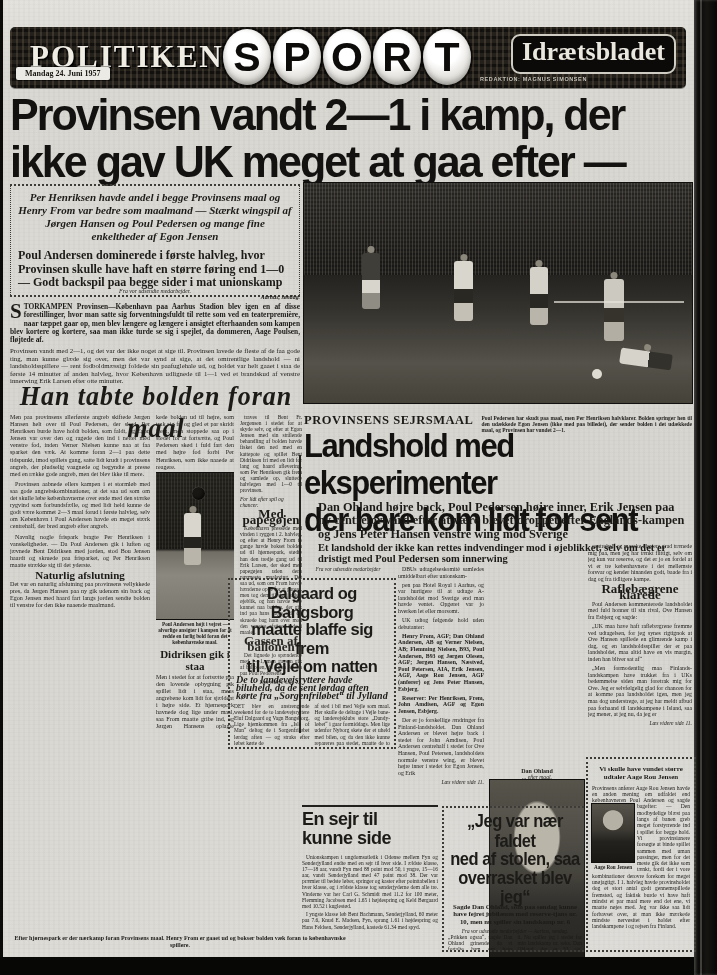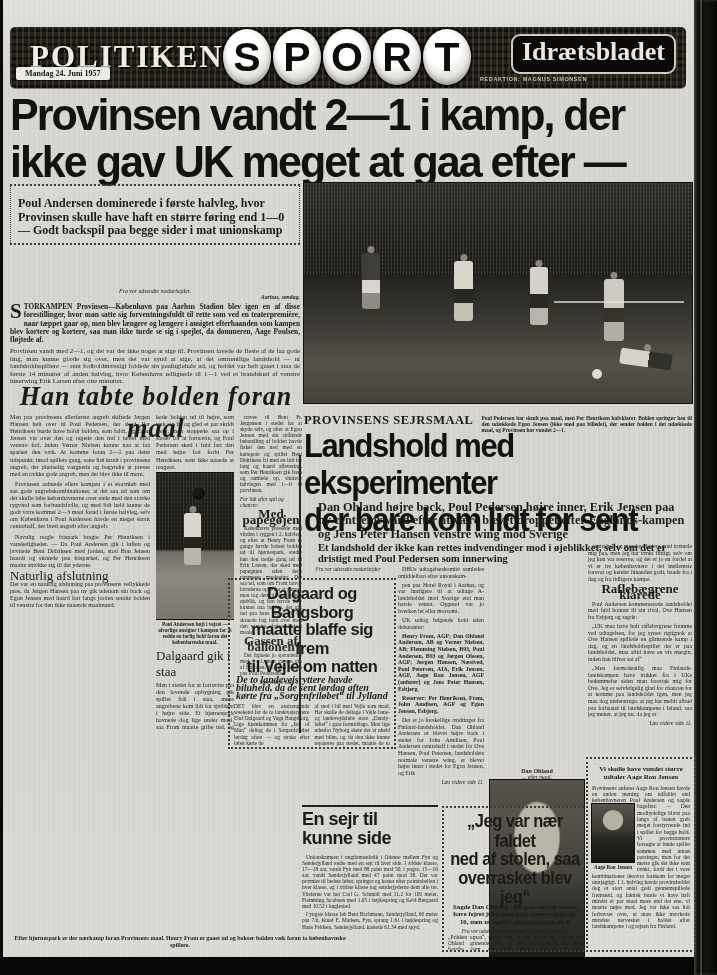--- a/index.html
+++ b/index.html
@@ -56,21 +56,21 @@
   
   .cols{left:10px;top:414px;width:292px;height:318px;display:flex;gap:6px;}
   .colA{width:140px;}
   .colB{width:78px;}
   .colC{width:62px;}
   .t{font-size:6.1px;line-height:7.1px;text-align:justify;}
   .t p{margin:0 0 3px 0;text-indent:5px;}
   .t p.ni{text-indent:0;}
   .ts{font-size:5.4px;line-height:6.1px;text-align:justify;}
   .ts p{margin:0 0 2.5px 0;text-indent:4px;}
-  .sub{font-weight:400;text-align:left;font-size:13px;margin:3px 0 2px 0;}
+  .sub{font-weight:700;text-align:center;font-size:11px;margin:3px 0 2px 0;}
   .subBig{font-weight:700;text-align:center;font-size:13px;margin:3px 0 2px 0;}
   .note{font-style:italic;text-align:right;font-size:5.6px;margin:1px 0 2px 0;}
   .noteC{font-style:italic;text-align:left;font-size:5.4px;margin:1px 0 2px 0;}
   .capSm{font-size:5.2px;line-height:6px;font-weight:700;text-align:center;margin-top:2px;}
 
   
   .ph{position:relative;background:#2a2926;box-shadow:0 0 0 1px #11100e;}
   .speck{background-image:
       repeating-linear-gradient(90deg,rgba(190,185,172,.22) 0 1px,transparent 1px 3px),
       repeating-linear-gradient(0deg,rgba(0,0,0,.3) 0 2px,transparent 2px 4px);}
@@ -169,20 +169,21 @@
     <div class="brandR">Idrætsbladet</div>
     <div class="redak">REDAKTION: MAGNUS SIMONSEN</div>
   </div>
 
   <div class="abs h1">
     <div>Provinsen vandt 2—1 i kamp, der</div>
     <div>ikke gav UK meget at gaa efter —</div>
   </div>
 
   <div class="abs sfBox">
+    <div class="sfIt">Per Henriksen havde andel i begge Provinsens maal og Henry From var bedre som maalmand — Stærkt wingspil af Jørgen Hansen og Poul Pedersen og mange fine enkeltheder af Egon Jensen</div>
     <div class="sfB">Poul Andersen dominerede i første halvleg, hvor Provinsen skulle have haft en større føring end 1—0 — Godt backspil paa begge sider i mat unionskamp</div>
   </div>
   <div class="abs byrow">
     <div class="c">Fra vor udsendte medarbejder.</div>
     <div class="r">Aarhus, søndag.</div>
   </div>
   <div class="abs lead1 clip">
     <span class="dc">S</span><span>TORKAMPEN Provinsen—København paa Aarhus Stadion blev igen en af disse forestillinger, hvor man satte sig forventningsfuldt til rette som ved en teaterpremière, naar tæppet gaar op, men blev længere og længere i ansigtet efterhaanden som kampen blev kortere og kortere, saa man ikke turde se sig i spejlet, da dommeren, Aage Poulsen, fløjtede af.</span>
   </div>
   <div class="abs lead2 clip">Provinsen vandt med 2—1, og det var der ikke noget at sige til. Provinsen lavede de fleste af de faa gode ting, man kunne glæde sig over, men det var synd at sige, at det omtrentlige landshold — ni landsholdsspillere — rent fodboldmæssigt foldede sin paafuglehale ud, og holdet var helt gaaet i staa de første 14 minutter af anden halvleg, hvor København udlignede til 1—1 ved et brandskud af venstre innerwing Erik Larsen efter otte minutter.</div>
@@ -198,21 +199,21 @@
       <p class="ni">Det var en naturlig afslutning paa provinsens vellykkede pres, da Jørgen Hansen paa ny gik udenom sin back og Egon Jensen med haard fart langs jorden sendte bolden til venstre for den ikke naaende maalmand.</p>
     </div>
     <div class="colB clip">
       <div class="t">kede bolden ud til højre, som trak sig fri og gled et par skridt frem, men stoppede saa op i stedet for at fortsætte, og Poul Pedersen skød i fuld fart den med højre fod forbi Per Henriksen, som ikke naaede at reagere.</div>
       <div class="ph phPlayer">
         <div class="crowd speck" style="position:absolute;inset:0 0 48% 0;opacity:.5;"></div>
         <div class="ball" style="left:36px;top:14px;width:13px;height:13px;background:#181713;box-shadow:inset -2px -2px 3px #00000088,0 0 1px #777;"></div>
         <div class="fig" style="left:28px;top:40px;width:17px;height:52px;background:linear-gradient(180deg,#d9d6cd 0 46%,#25231e 46% 68%,#b9b5aa 68%);"></div>
       </div>
       <div class="capSm">Poul Andersen højt i vejret — alvorlige ansigter i kampen for at redde en farlig bold foran det københavnske maal.</div>
-      <div class="sub">Dalgaard gik i staa</div>
+      <div class="sub">Didriksen gik i staa</div>
       <div class="t">Men i stedet for at fortsætte paa den lovende opbygning gik spillet lidt i staa, mens angrebene kom lidt for sjældent i højre side. Et hjørnespark havnede dog lige under maal, saa From maatte gribe ind, og Jørgen Hansens oplagte anvisninger klarede bolden paa stregen.</div>
     </div>
     <div class="colC ts clip">
       <p class="ni">traves til Bent Fr. Jørgensen i stedet for at skyde selv, og efter at Egon Jensen med sin strålende behandling af bolden havde fisket den ned med en kattepote og spillet Bent Didriksen fri med en lidt for lang og haard aflevering, som Per Henriksen gik frem og samlede op, sluttede halvlegen med 1—0 til provinsen.</p>
       <div class="noteC">For lidt efter spil og chancer.</div>
       <div class="subBig">Med papegøjen</div>
       <p class="ni">København pressede med vinden i ryggen i 2. halvleg, og efter at Henry From to gange havde bokset bolden ud til hjørnespark, stødte han den tredje gang ud til Erik Larsen, der skød med papegøjen uden dens nærmeste maalsving. Det saa ud, som om From havde hænderne oppe for at parere, men tog dem til sig i sidste øjeblik, og han havde ikke kunnet naa bolden, der gik ind paa hans højre side og skruede bag ham over mod den venstre afstiver inde i maalet.</p>
       <div class="subBig">Gassen af ballonen</div>
       <p class="ni">Det lignede jo spændende med 1—1, men gassen gik af ballonen, da Egon Jensen paa Poul Pedersens</p>
       <div class="note">Læs videre side 11.</div>

